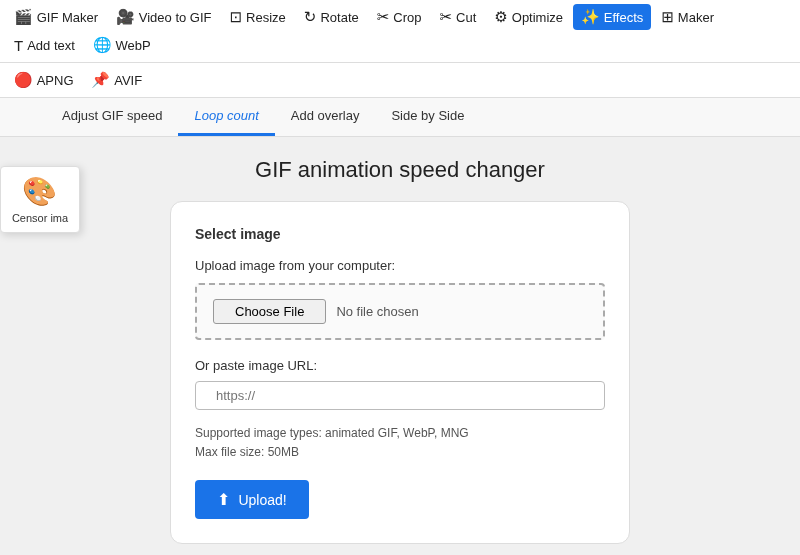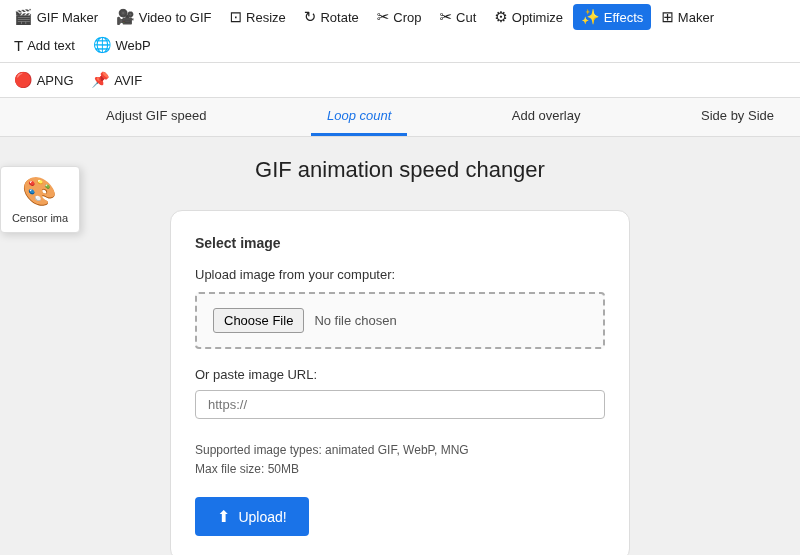--- a/index.html
+++ b/index.html
@@ -61,21 +61,21 @@
       background: #f0f0f0;
       padding: 20px;
       display: flex;
       flex-direction: column;
       align-items: center;
     }
     .page-title {
       font-size: 22px;
       font-weight: 400;
       color: #222;
-      margin-bottom: 27px;
+      margin-bottom: 18px;
     }
 
     
     .card {
       background: #fff;
       border: 1px solid #ddd;
       border-radius: 12px;
       padding: 24px;
       width: 460px;
     }
@@ -98,44 +98,44 @@
       display: flex;
       align-items: center;
       gap: 10px;
       margin-bottom: 18px;
       background: #fafafa;
     }
     .choose-file-btn {
       background: #f0f0f0;
       border: 1px solid #999;
       border-radius: 3px;
-      padding: 4px 10px;
+      padding: 4px 21px;
       font-size: 13px;
       cursor: pointer;
       white-space: nowrap;
     }
     .no-file-text {
       color: #555;
       font-size: 13px;
     }
 
     .paste-label {
       font-size: 13px;
       color: #333;
       margin-bottom: 8px;
     }
     .url-input {
       width: 100%;
-      padding: 6px 12px;
+      padding: 6px 20px;
       border: 1px solid #bbb;
       border-radius: 4px;
       font-size: 13px;
       color: #555;
       outline: none;
-      margin-bottom: 22px;
+      margin-bottom: 14px;
     }
 
     .supported-text {
       font-size: 12px;
       color: #555;
       line-height: 1.6;
       margin-bottom: 18px;
     }
 
     .upload-btn {
@@ -231,21 +231,21 @@
     <span>AVIF</span>
   </div>
 </div>
 
 <div style="position: relative;">
   <div class="censor-popup">
     <span class="censor-icon">🎨</span>
     <span class="censor-label">Censor ima</span>
   </div>
 
-  <div class="tabs-row" style="padding-left: 90px; justify-content: space-between;">
+  <div class="tabs-row" style="padding-left: 46px;">
     <div class="tab-item">
       <span>Adjust GIF speed</span>
     </div>
     <div class="tab-item active">
       <span>Loop count</span>
     </div>
     <div class="tab-item">
       <span>Add overlay</span>
     </div>
     <div class="tab-item">

